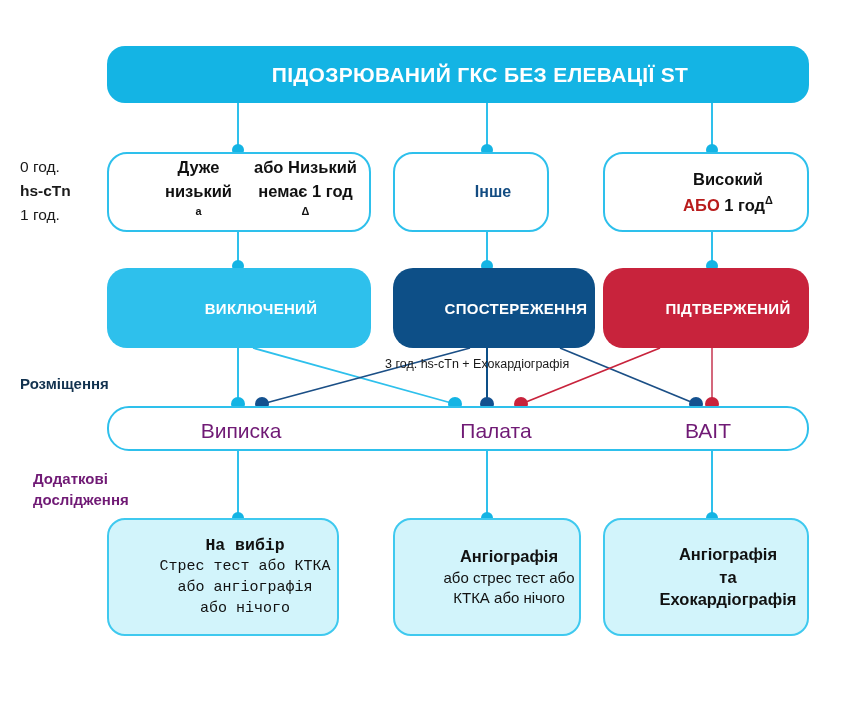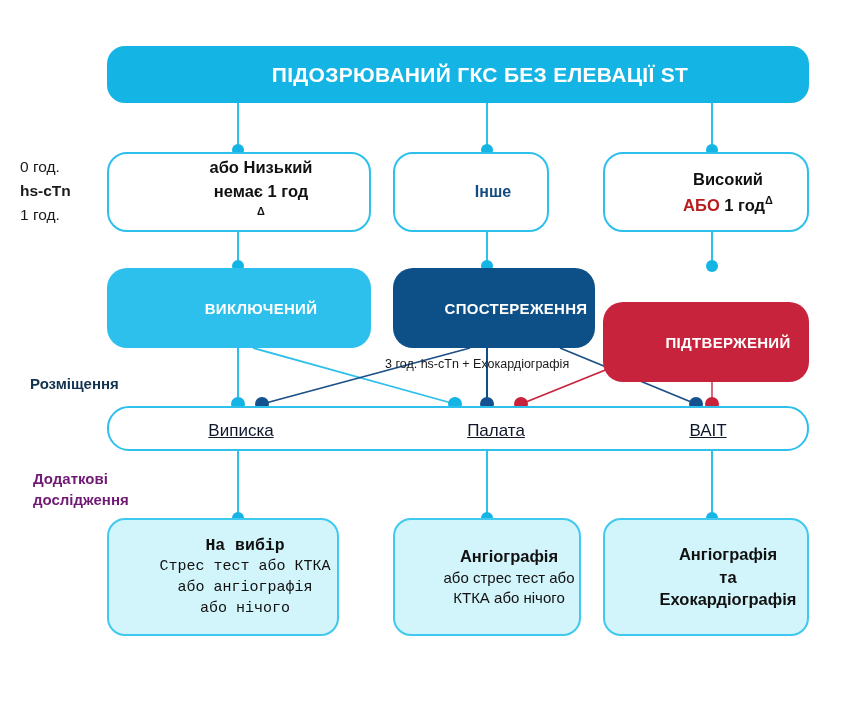--- a/index.html
+++ b/index.html
@@ -41,49 +41,49 @@
   .dec-3-inner .l1{font-weight:bold;}
   .dec-3-inner .l2{font-weight:bold;}
   .red-or{color:#b91c1c;}
   sup{font-size:.66em;font-weight:bold;}
 
   
   .status{top:268px;height:80px;border-radius:20px;color:#ffffff;
           font-size:15px;font-weight:bold;letter-spacing:.3px;}
   .st-excl{left:107px;width:264px;background:#2ec0ec;}
   .st-obs{left:393px;width:202px;background:#0d4f87;}
-  .st-conf{left:603px;width:206px;background:#c8233c;margin-top:34px;}
+  .st-conf{left:603px;width:206px;background:#c8233c;}
 
   
   .place-bar{
     position:absolute;left:107px;top:406px;width:702px;height:45px;
     box-sizing:border-box;background:#ffffff;border:2px solid #2ec0ec;
     border-radius:22px;
   }
   .place-cell{position:absolute;top:0;height:45px;display:flex;align-items:center;
-              justify-content:center;font-size:17px;color:#0f172a;text-decoration:underline;}
+              justify-content:center;font-size:21px;color:#701a75;}
   .pc-1{left:0;width:264px;}
   .pc-2{left:286px;width:202px;}
   .pc-3{left:496px;width:206px;}
 
   
   .bot{top:518px;height:118px;background:#d2f4fb;border:2px solid #3fc9ef;
        border-radius:18px;color:#111111;flex-direction:column;
        justify-content:center;font-size:15.5px;line-height:1.38;}
   .bot b{font-size:16.5px;}
   .bot-1{left:107px;width:232px;font-family:Liberation Mono, monospace;}
   .bot-2{left:393px;width:188px;}
   .bot-3{left:603px;width:206px;}
   .bot .sub{font-size:15px;}
 
   
   .side{position:absolute;color:#1a1a1a;}
   .side-tn{left:20px;top:155px;font-size:15.5px;line-height:1.55;}
   .side-tn .b{font-weight:bold;}
-  .side-place{left:30px;top:375px;font-size:15px;font-weight:bold;color:#12324f;}
+  .side-place{left:20px;top:375px;font-size:15px;font-weight:bold;color:#12324f;}
   .side-extra{left:33px;top:468px;font-size:15px;font-weight:bold;color:#701a75;
               line-height:1.4;}
 
   
   .wire-label{
     position:absolute;left:385px;top:357px;font-size:12.5px;color:#1a1a1a;
     background:transparent;white-space:nowrap;
   }
 </style>
 </head>
@@ -148,20 +148,24 @@
   <div class="side side-place">Розміщення</div>
 
   <div class="side side-extra">
     <div>Додаткові</div>
     <div>дослідження</div>
   </div>
 
   <div class="node dec dec-1">
     <div class="dec-1-inner">
       <div class="dec-1-col">
+        <span>Дуже</span>
+        <span><span>низький</span><sup>a</sup></span>
+      </div>
+      <div class="dec-1-col">
         <span>або Низький</span>
         <span><span>немає 1 год</span><sup>Δ</sup></span>
       </div>
     </div>
   </div>
 
   <div class="node dec dec-2">
     <span class="lbl-inshe">Інше</span>
   </div>
 

